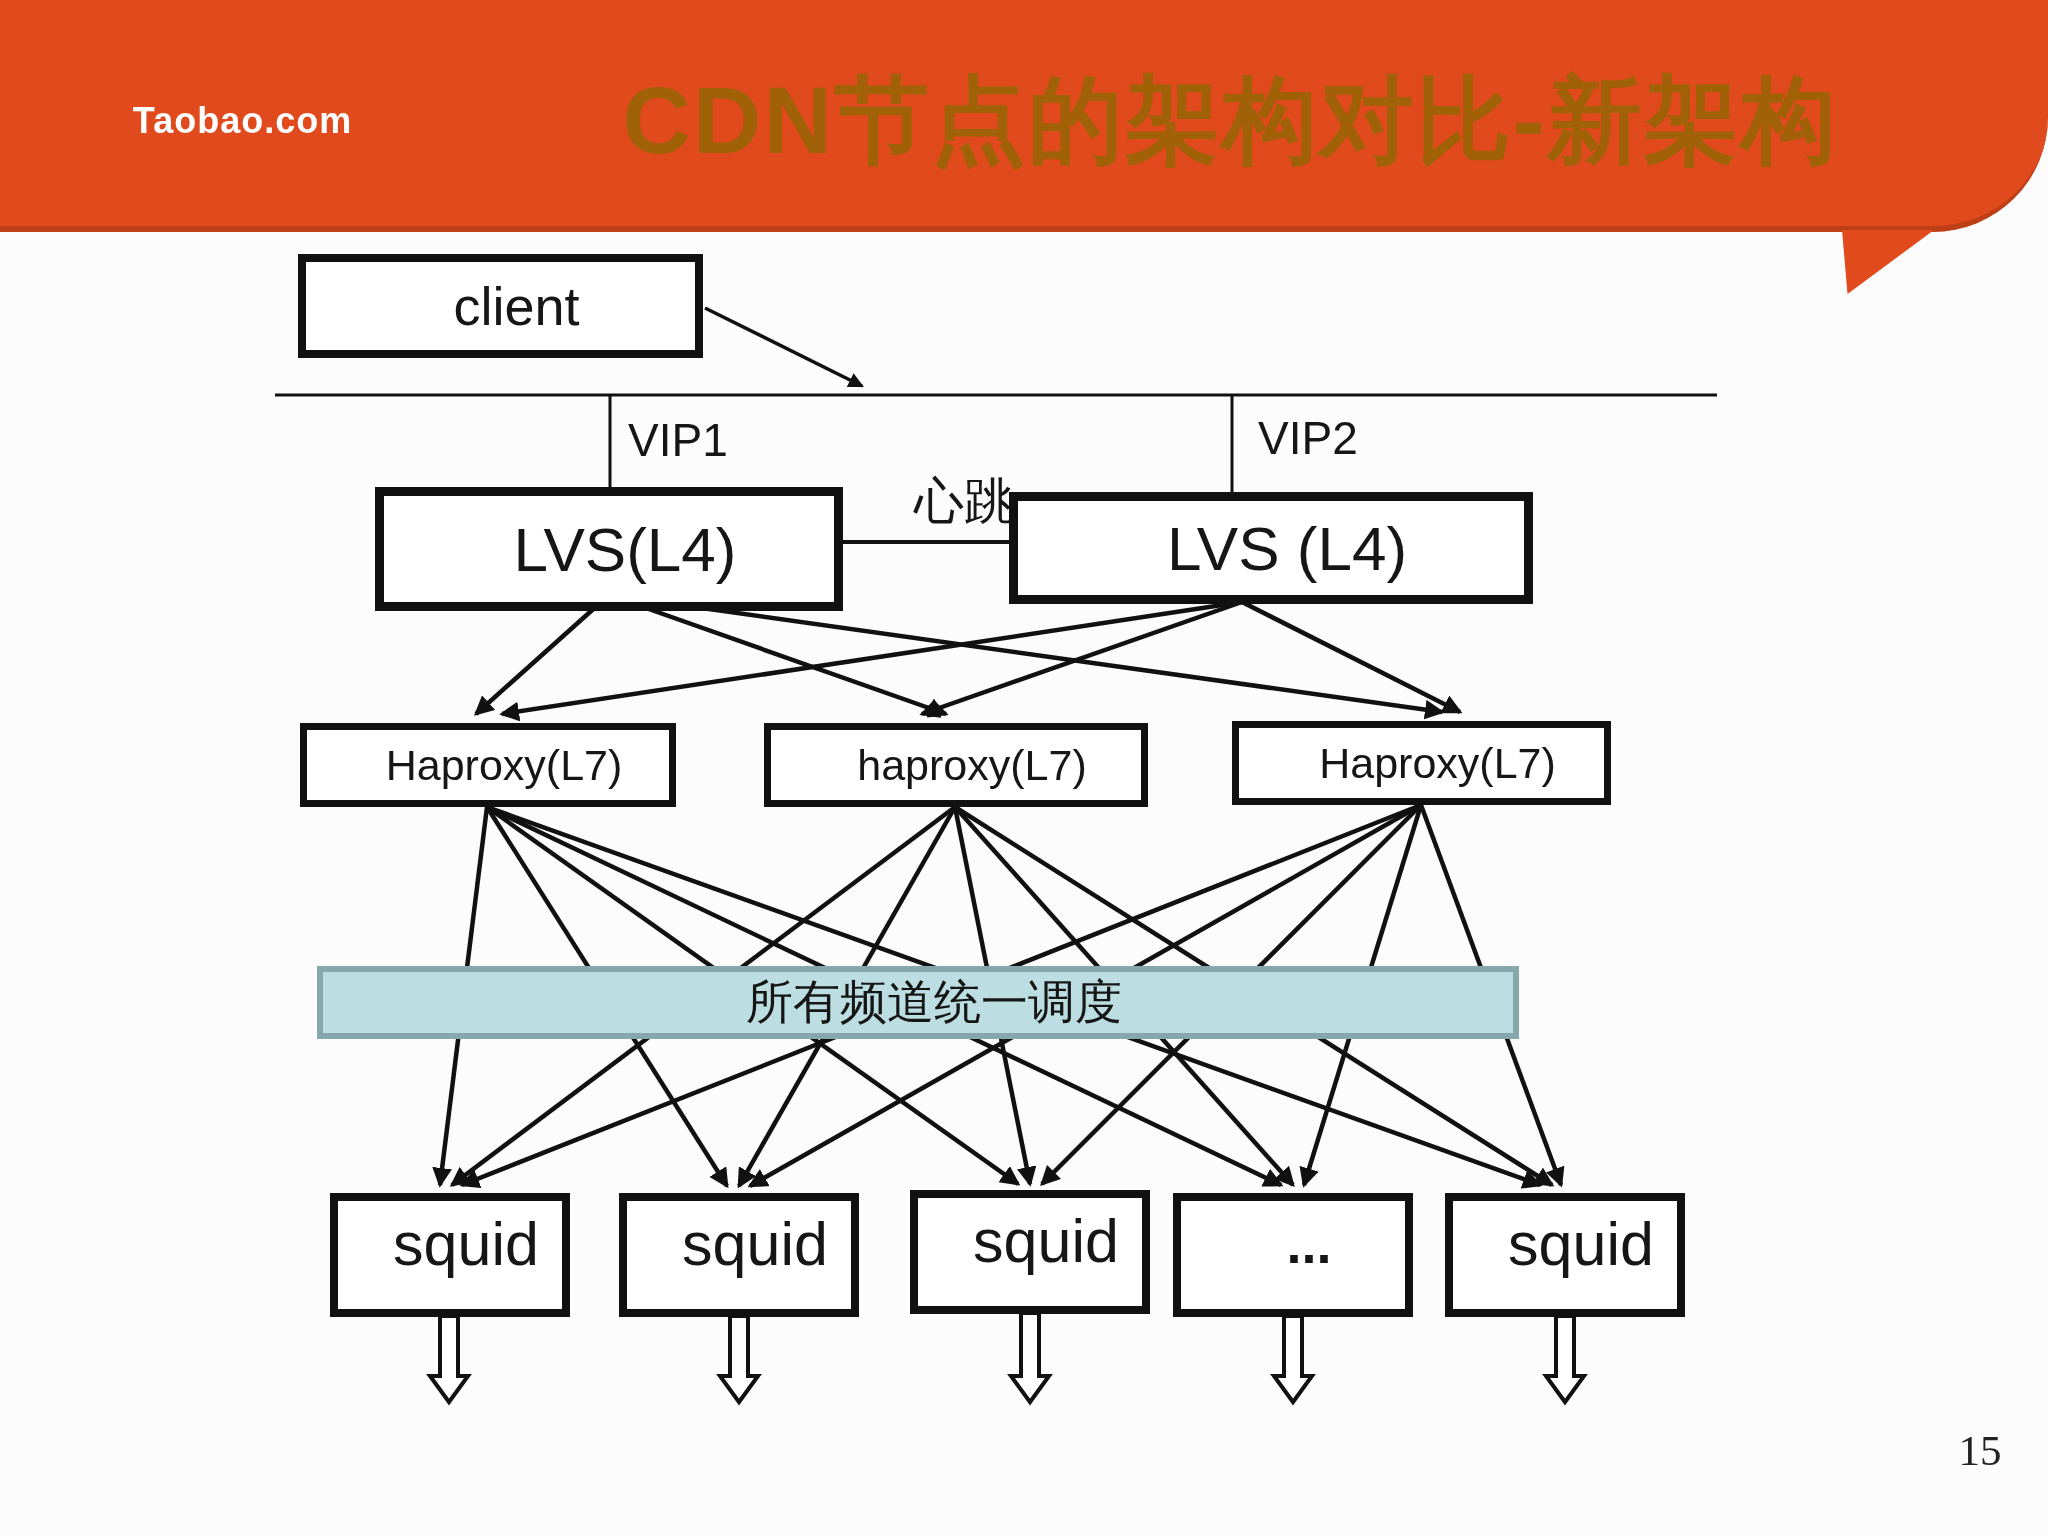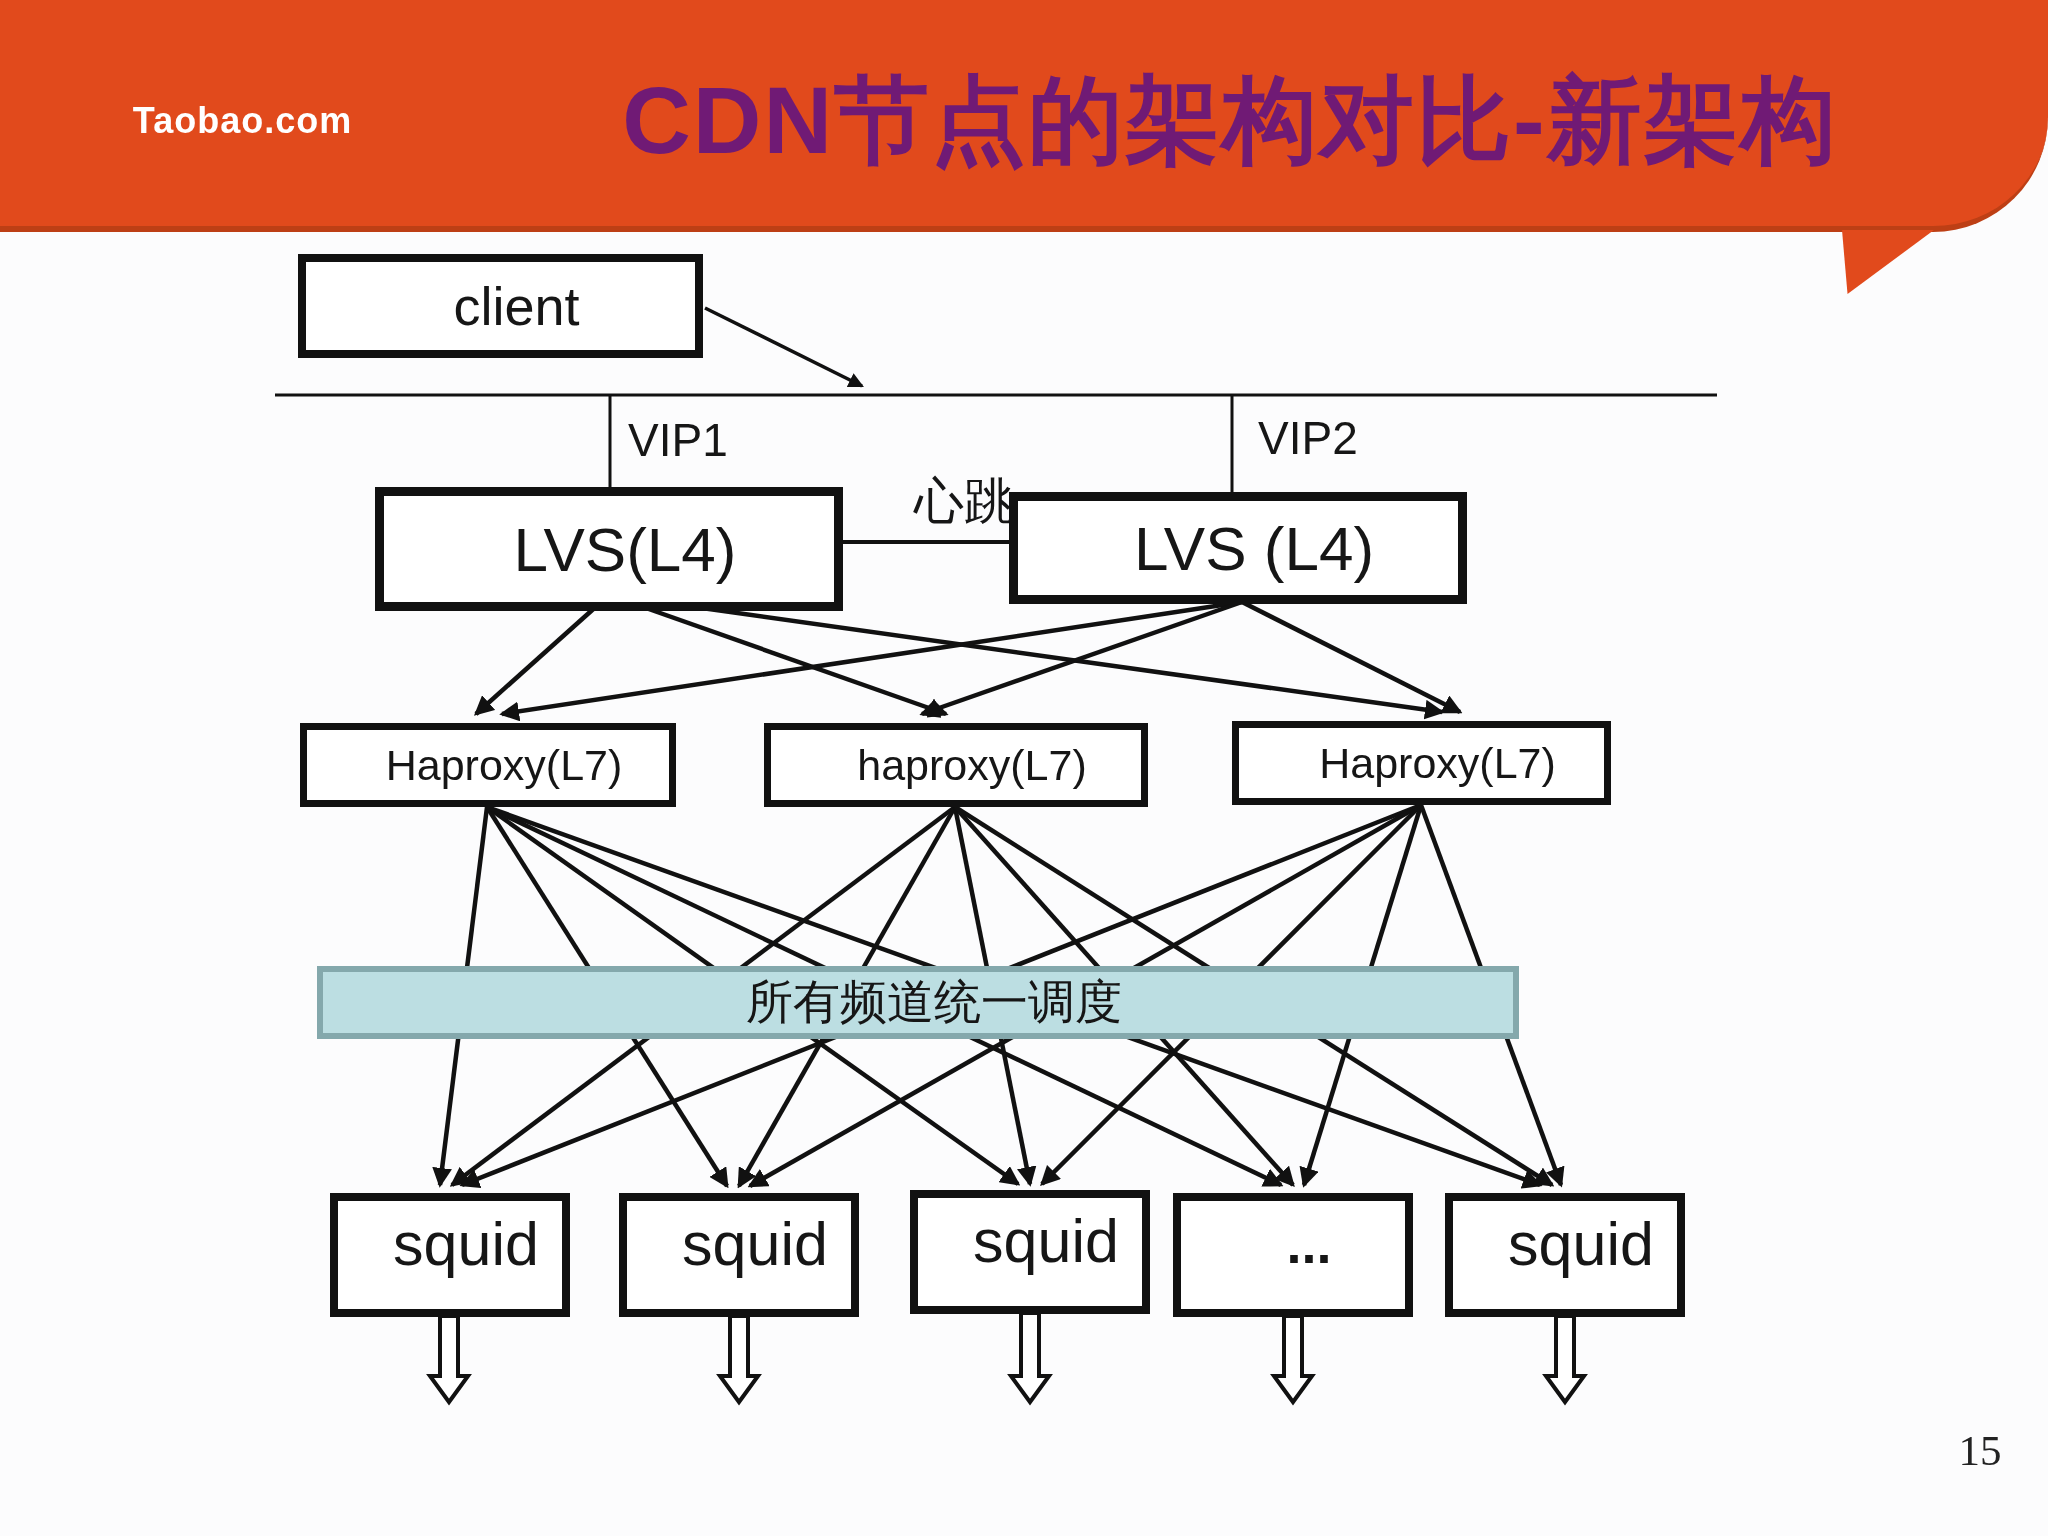--- a/index.html
+++ b/index.html
@@ -16,32 +16,32 @@
           background:var(--banner);border-bottom-right-radius:115px;
           border-bottom:6px solid var(--banner-edge);}
   .banner-tail{position:absolute;left:1842px;top:230px;width:92px;height:64px;
           background:var(--banner);clip-path:polygon(0 0,100% 0,6% 100%);}
   .logo{position:absolute;left:70px;top:30px;width:345px;height:180px;
         display:flex;flex-direction:column;align-items:center;justify-content:center;color:#fff;}
   .logo-cn{font-size:92px;font-weight:700;letter-spacing:6px;line-height:1.05;}
   .logo-en{font-size:36px;font-weight:700;letter-spacing:1px;margin-top:2px;}
   .title{position:absolute;left:470px;top:38px;width:1520px;height:168px;
          display:flex;align-items:center;justify-content:center;
-         font-size:95px;font-weight:700;color:#701a75;letter-spacing:2px;white-space:nowrap;}
+         font-size:95px;font-weight:700;color:#a16207;letter-spacing:2px;white-space:nowrap;}
 
   
   svg.wires{position:absolute;left:0;top:0;z-index:1;}
   .node{position:absolute;z-index:2;background:#fff;border:8px solid var(--stroke);
         display:flex;align-items:center;justify-content:center;padding-left:32px;}
   .lbl{position:absolute;z-index:2;white-space:nowrap;}
   .serif{font-family:"Liberation Serif","DejaVu Serif",serif;}
 
   .client {left:298px;top:254px;width:405px;height:104px;font-size:54px;}
   .lvs1   {left:375px;top:487px;width:468px;height:124px;border-width:9px;font-size:62px;}
-  .lvs2   {left:1009px;top:492px;width:458px;height:112px;border-width:9px;font-size:62px;}
+  .lvs2   {left:1009px;top:492px;width:524px;height:112px;border-width:9px;font-size:62px;}
   .hap1   {left:300px;top:723px;width:376px;height:84px;border-width:7px;font-size:43px;}
   .hap2   {left:764px;top:723px;width:384px;height:84px;border-width:7px;font-size:43px;}
   .hap3   {left:1232px;top:721px;width:379px;height:84px;border-width:7px;font-size:43px;}
   .sched  {left:317px;top:966px;width:1202px;height:73px;border:6px solid var(--sched-border);
            background:var(--sched-fill);font-size:47px;}
   .squid  {top:1193px;width:240px;height:124px;font-size:61px;padding-bottom:22px;}
   .sq1{left:330px;} .sq2{left:619px;} .sq3{left:910px;top:1190px;} .sq4{left:1173px;font-size:54px;font-weight:700;} .sq5{left:1445px;}
   .origin {left:290px;top:1404px;width:1409px;height:98px;border-width:9px;font-size:62px;}
 
   .vip1{left:628px;top:413px;font-size:46px;}

